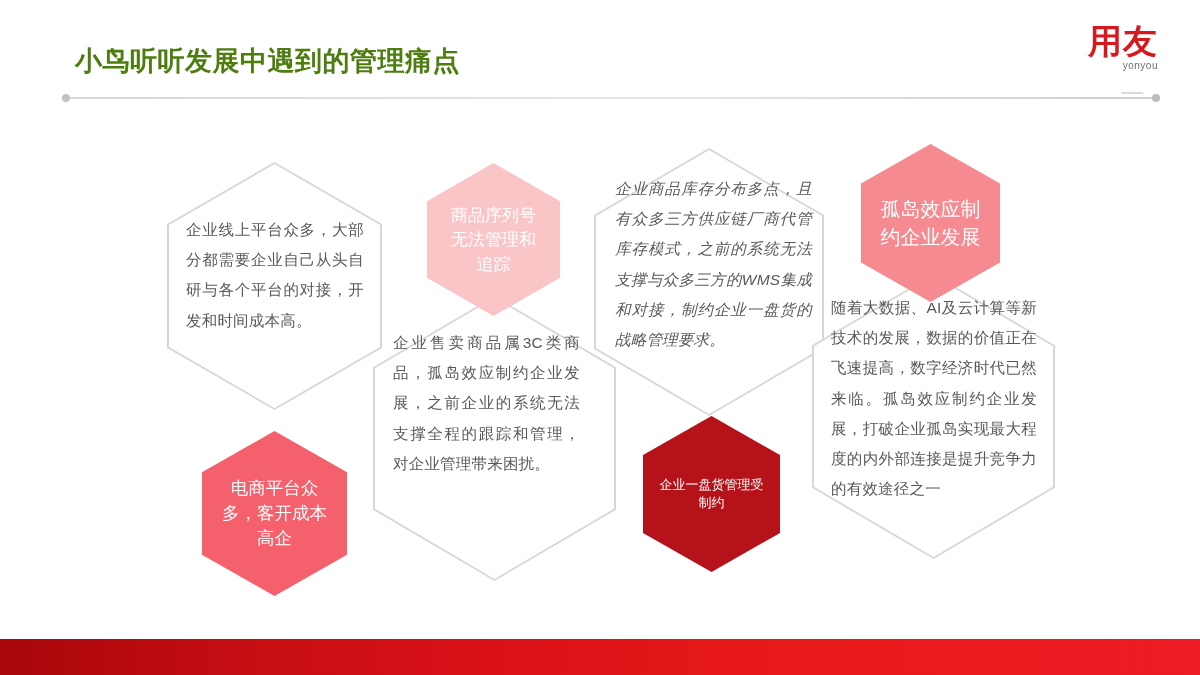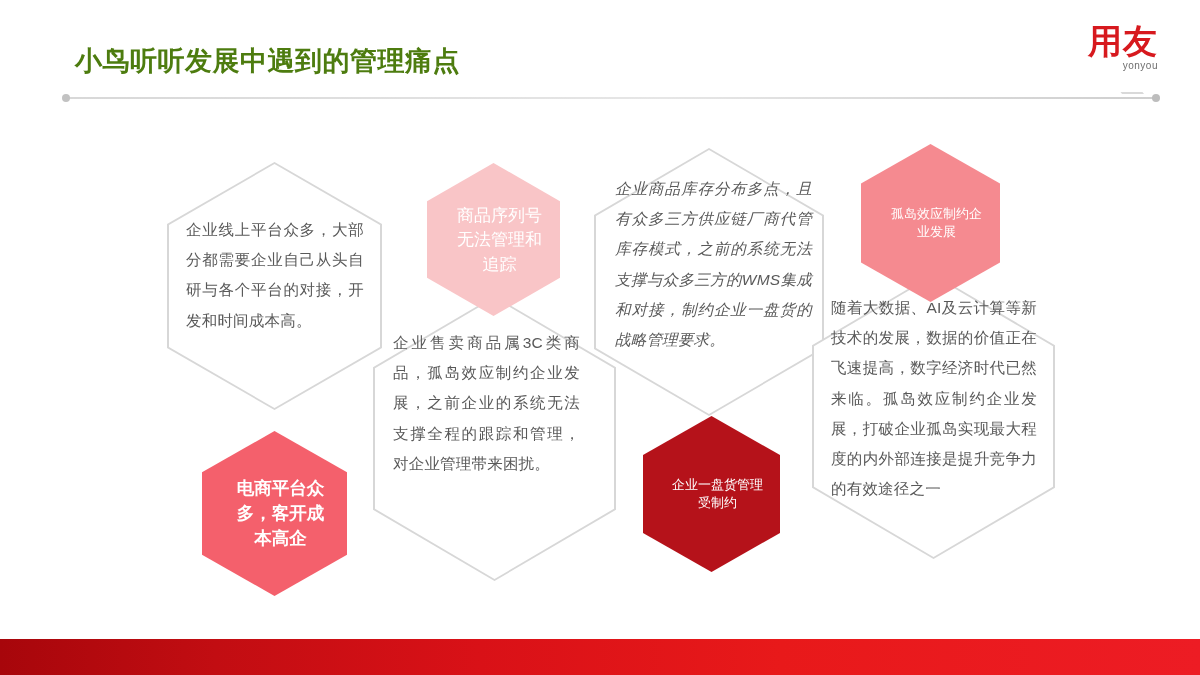--- a/index.html
+++ b/index.html
@@ -74,25 +74,24 @@
   .hex-solid{
     position:absolute;
     clip-path:polygon(50% 0%,100% 25%,100% 75%,50% 100%,0% 75%,0% 25%);
     display:flex;align-items:center;justify-content:center;
   }
   .hex-solid .hxlabel{
     color:#ffffff;text-align:center;
     font-family:"DejaVu Serif","Liberation Serif",serif;
     line-height:1.42;
     padding:0 16px;
-    margin-left:12px;
   }
   .hex-solid.bold .hxlabel{
     font-family:"DejaVu Sans","Liberation Sans",sans-serif;
-    font-weight:bold;
+    font-weight:normal;
   }
 
   
   .para{
     position:absolute;
     color:#595959;
     font-size:15.5px;
     line-height:1.95;
     letter-spacing:0.2px;
     text-align:justify;
@@ -146,20 +145,20 @@
     <div class="hex-solid" style="left:643px;top:416px;width:137px;height:156px;background:#B5121A;">
       <div class="hxlabel" style="font-size:13px;">企业一盘货管理受制约</div>
     </div>
   </div>
 
   <div class="hexwrap">
     <div class="hex-outline" style="left:812px;top:274px;width:243px;height:285px;">
       <div class="inner"></div>
     </div>
     <div class="hex-solid" style="left:861px;top:144px;width:139px;height:158px;background:#F58A90;">
-      <div class="hxlabel" style="font-size:13px;">孤岛效应制约企业发展</div>
+      <div class="hxlabel" style="font-size:20px;">孤岛效应制约企业发展</div>
     </div>
     <div class="para" style="left:831px;top:293px;width:206px;">随着大数据、AI及云计算等新技术的发展，数据的价值正在飞速提高，数字经济时代已然来临。孤岛效应制约企业发展，打破企业孤岛实现最大程度的内外部连接是提升竞争力的有效途径之一</div>
   </div>
 
   <div class="footer-bar"></div>
 
 </div>
 
 </body></html>

